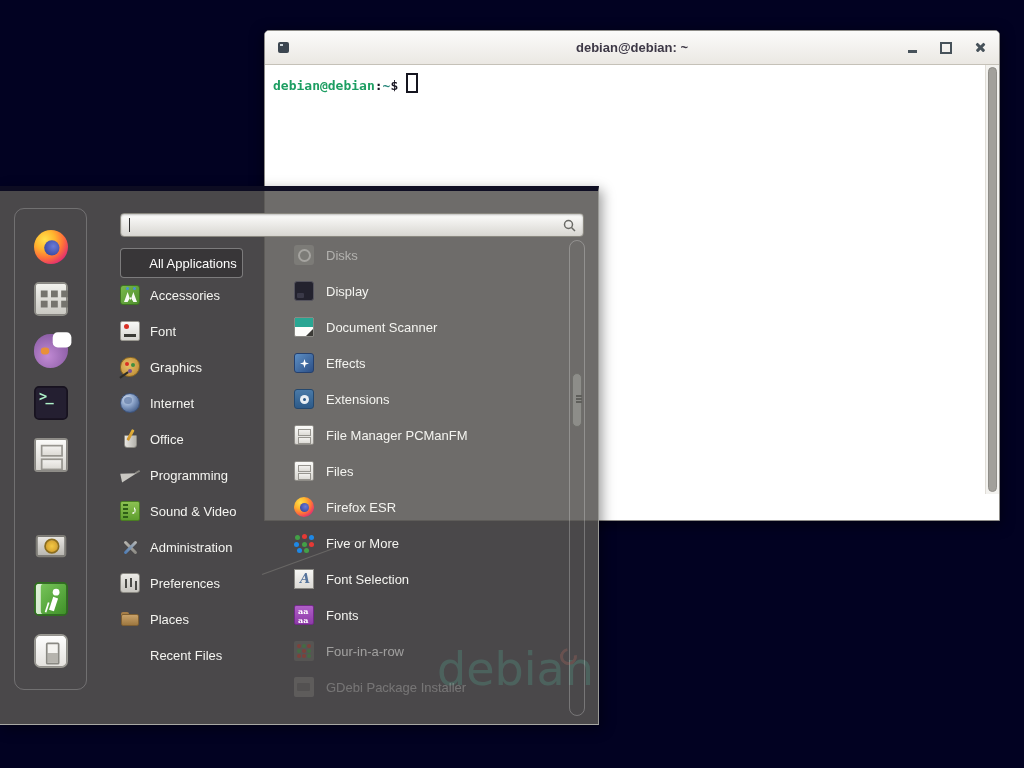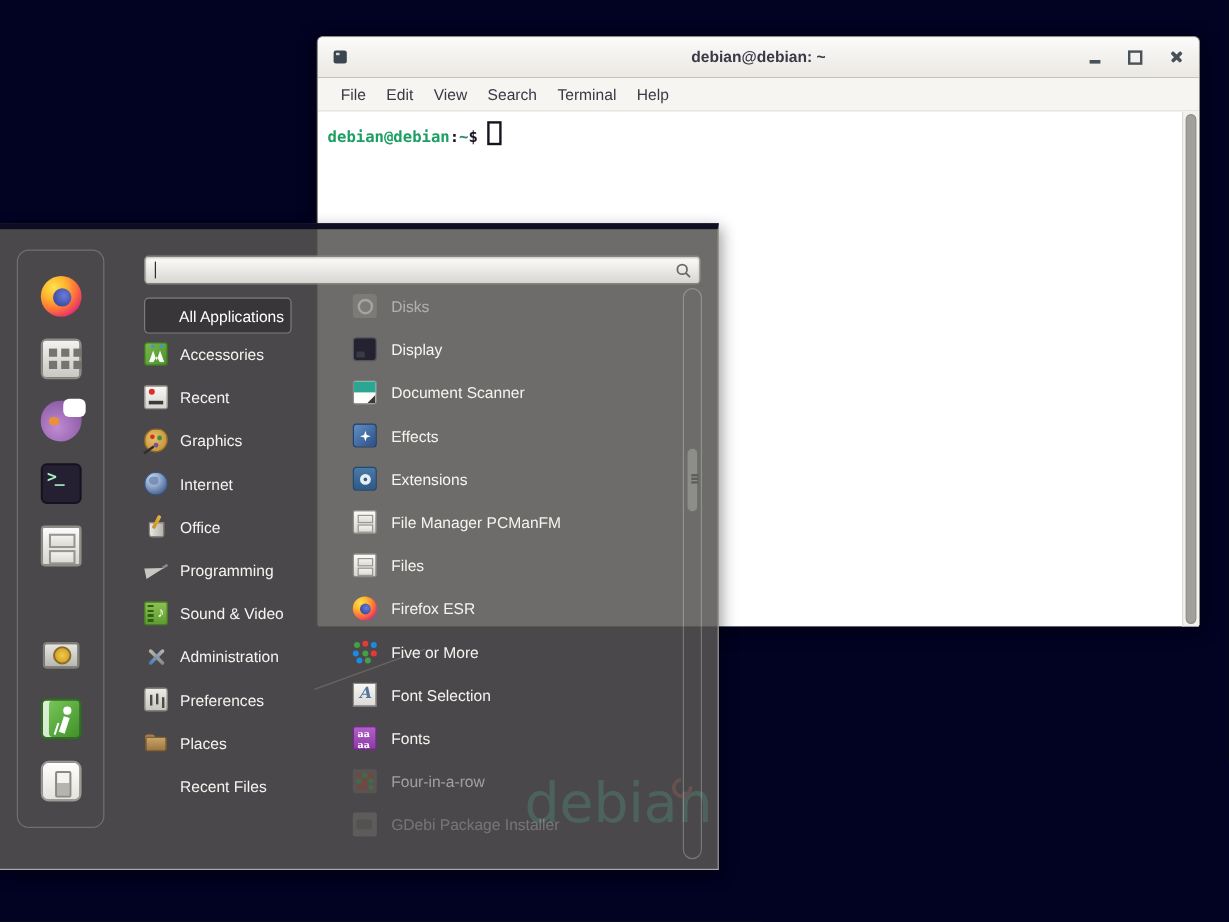--- a/index.html
+++ b/index.html
@@ -203,28 +203,20 @@
   <div class="term-win">
     <div class="term-titlebar">
       <span class="term-winicon"></span>
       <span class="term-title">debian@debian: ~</span>
       <span class="term-controls">
         <span class="btn-min"></span>
         <span class="btn-max"></span>
         <span class="btn-close"></span>
       </span>
     </div>
-    <div class="term-menubar">
-      <span>File</span>
-      <span>Edit</span>
-      <span>View</span>
-      <span>Search</span>
-      <span>Terminal</span>
-      <span>Help</span>
-    </div>
     <div class="term-body">
       <span class="prompt-line"><span class="p-green">debian@debian</span><span class="p-dark">:</span><span class="p-teal">~</span><span class="p-dark">$</span><span class="cursor"></span></span>
       <div class="term-scrollbar">
         <div class="term-thumb"></div>
       </div>
     </div>
   </div>
 
   <div class="menu-pop">
 
@@ -267,21 +259,21 @@
       <span>All Applications</span>
     </div>
 
     <div class="cat-list">
       <div class="cat-row">
           <span class="ic ic-acc"></span>
           <span class="lbl">Accessories</span>
         </div>
       <div class="cat-row">
           <span class="ic ic-games"></span>
-          <span class="lbl">Recent</span>
+          <span class="lbl">Font</span>
         </div>
       <div class="cat-row">
           <span class="ic ic-graph"></span>
           <span class="lbl">Graphics</span>
         </div>
       <div class="cat-row">
           <span class="ic ic-net"></span>
           <span class="lbl">Internet</span>
         </div>
       <div class="cat-row">

